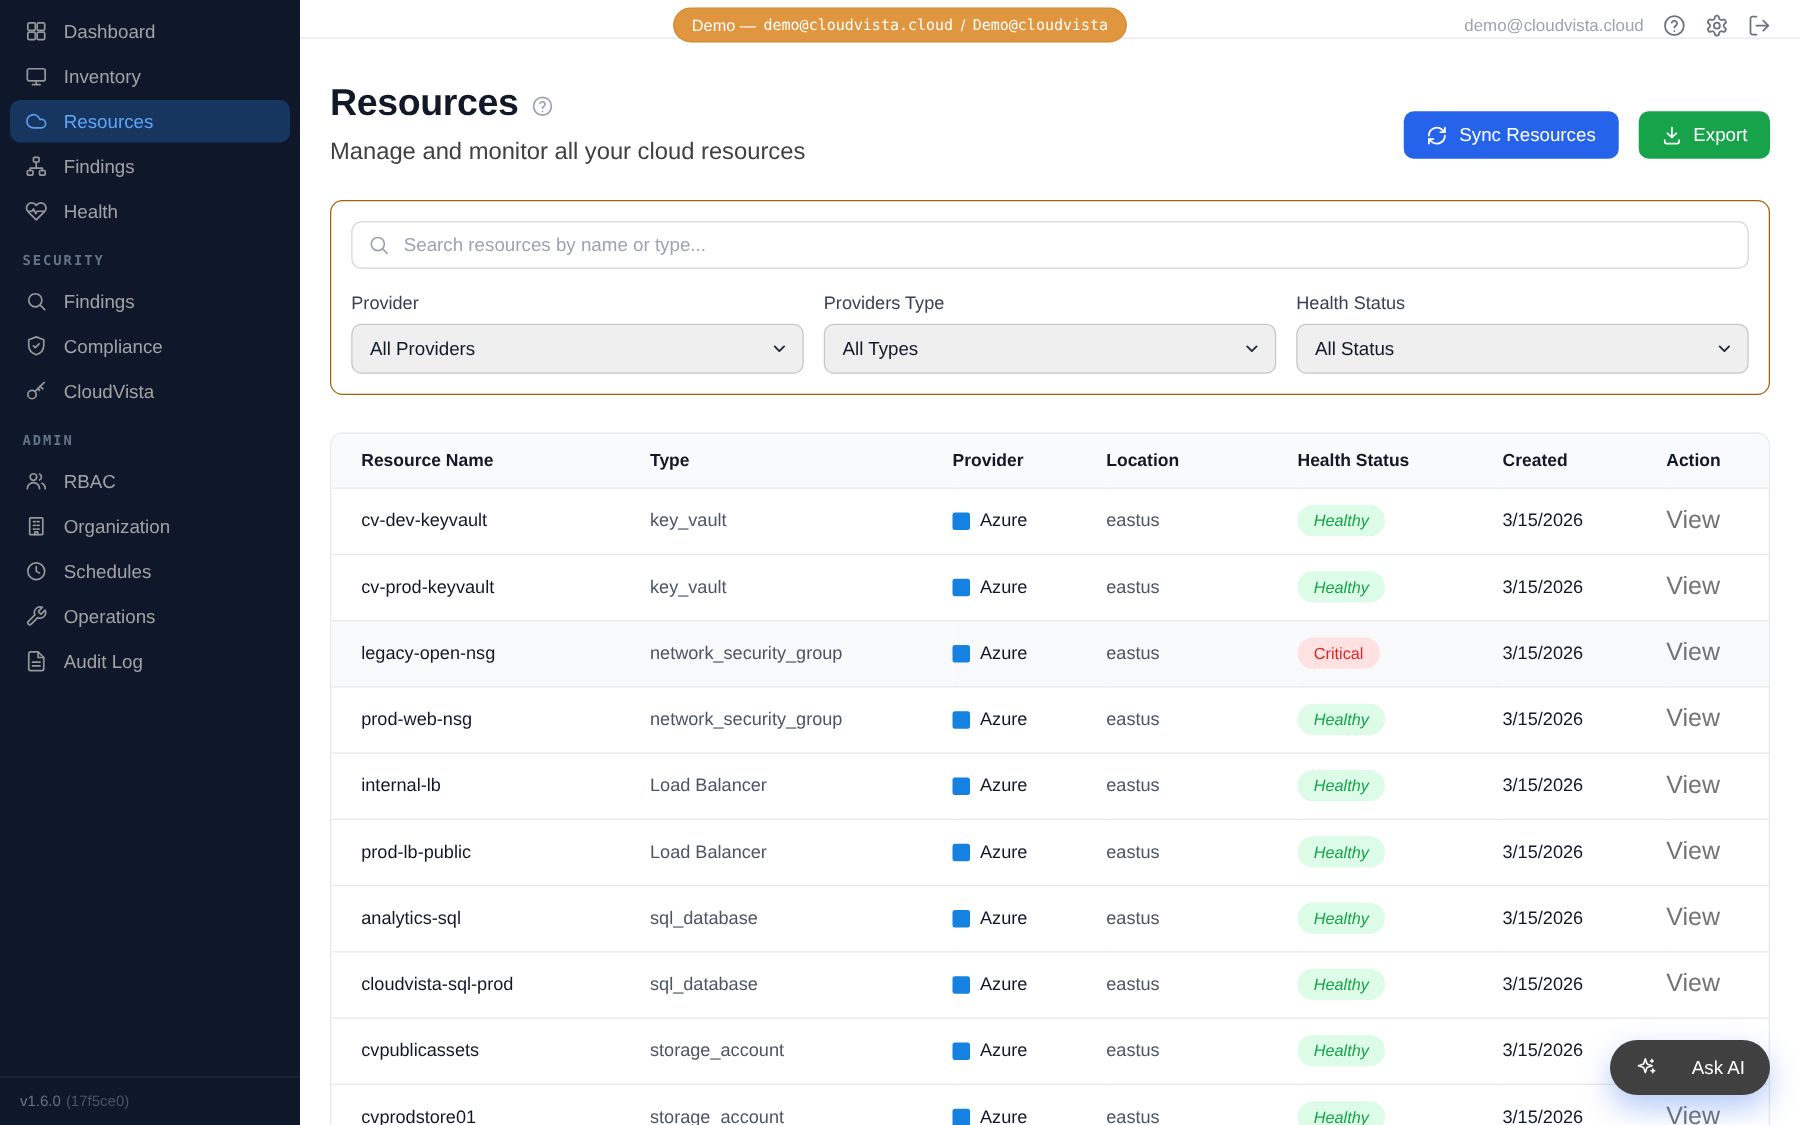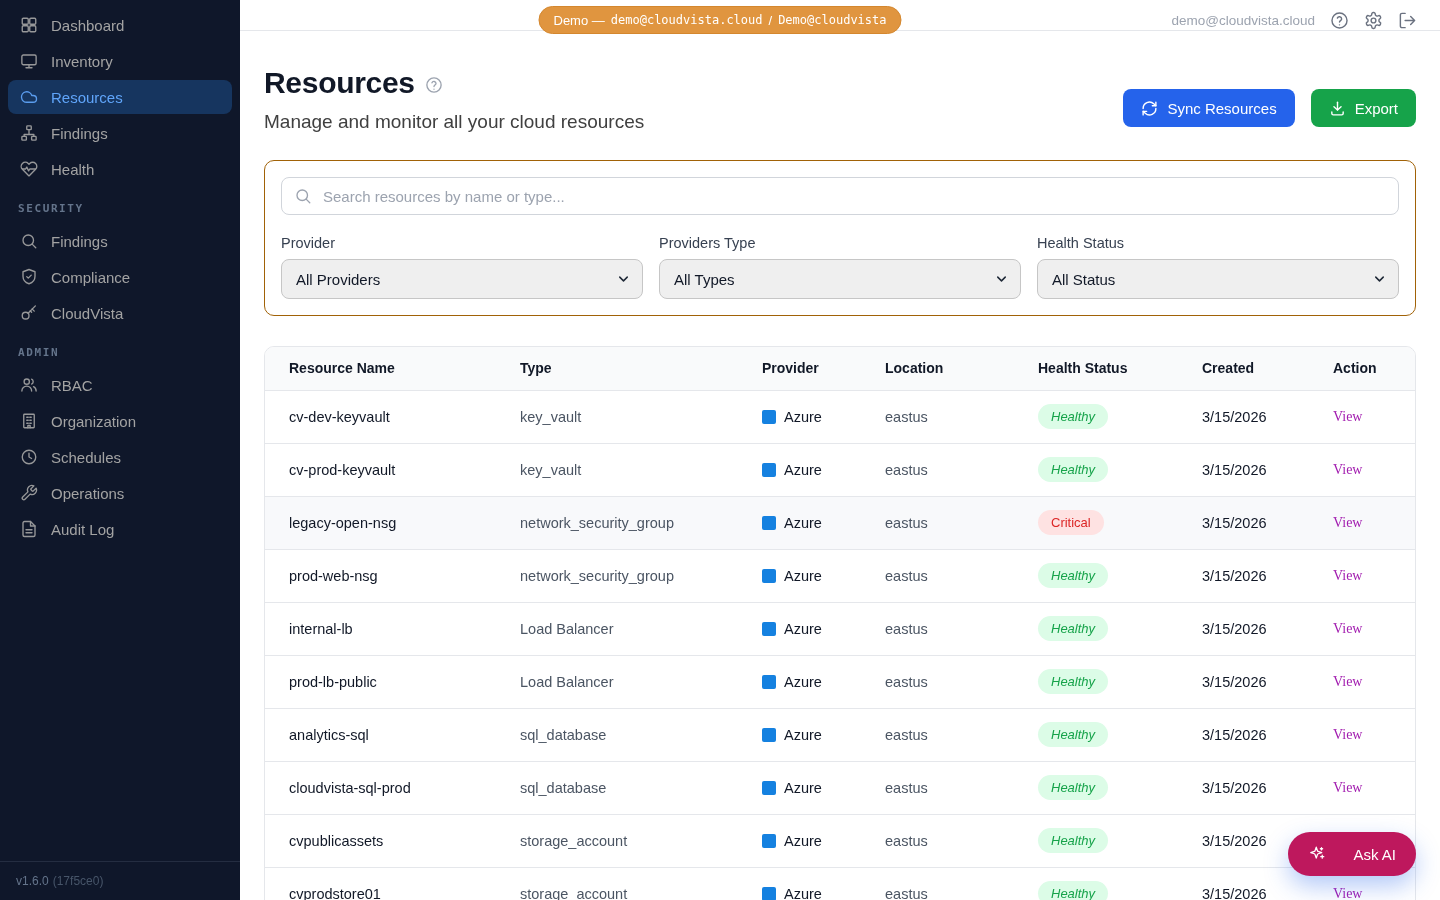--- a/index.html
+++ b/index.html
@@ -124,27 +124,27 @@
     height:53px; vertical-align:middle; border-bottom:1px solid #e5e7eb;
     font-size:14.5px; color:#111827; padding:0;
   }
   tr.hl { background:#f8f9fb; }
   .cell-type, .cell-loc { color:#4b5563; }
   .provider-cell { display:flex; align-items:center; gap:8px; }
   .azure-sq { width:14px; height:14px; background:#1581e0; border-radius:2px; display:inline-block; flex:none; }
   .badge { display:inline-block; padding:5px 13px; border-radius:999px; font-size:13px; }
   .badge.healthy { background:#dcfce7; color:#16a34a;font-style:italic; }
   .badge.critical { background:#fee2e2; color:#dc2626; }
-  .view-link { color:#a21caf; cursor:pointer; text-decoration:none; font-size:14px;font-family:Liberation Serif, serif; }
+  .view-link { color:#737373; cursor:pointer; text-decoration:none; font-size:20px; }
 
   
   .ask-ai {
     position:fixed; right:24px; bottom:24px; height:44px; z-index:30;
     display:flex; align-items:center; gap:27px; padding:0 20px;
-    background:#be185d; color:#ffffff; border:none; border-radius:999px;
+    background:#404040; color:#ffffff; border:none; border-radius:999px;
     font-size:15px; font-family:inherit; cursor:pointer;
     box-shadow:0 10px 24px rgba(37,99,235,.35);
   }
   .ask-ai svg { width:18px; height:18px; }
 </style>
 </head>
 <body>
 
 <aside class="sidebar">
 

